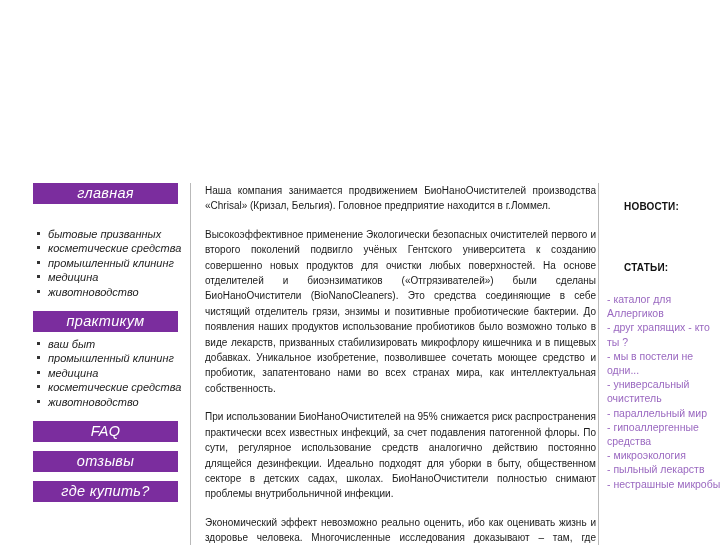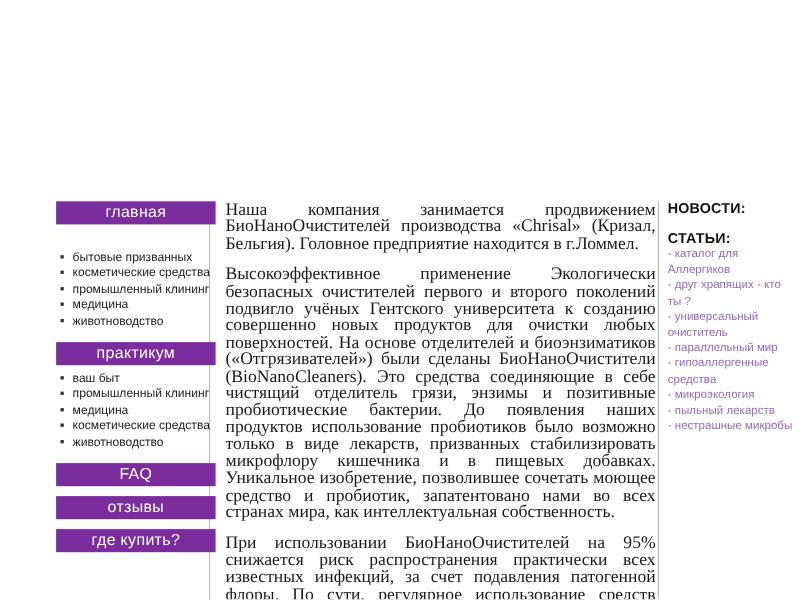--- a/index.html
+++ b/index.html
@@ -40,24 +40,25 @@
     position: absolute;
     left: 0;
     top: 183px;
     width: 727px;
     height: 362px;
   }
 
   
   #left-col {
     position: absolute;
-    left: 48px;
+    left: 30px;
     top: 0;
     width: 158px;
-    height: 362px;
+    height: 288px;
+    font-style: italic;
   }
 
   
   .vrule {
     position: absolute;
     top: 0;
     width: 1px;
     height: 362px;
     background: #b9b9b9;
   }
@@ -131,36 +132,36 @@
     left: 0;
     top: 5px;
     width: 3px;
     height: 3px;
     background: #333333;
   }
 
   
   #article p {
     margin: 0 0 13px 0;
-    font-family: Liberation Serif, serif;
-    font-size: 16px;
+    font-family: Liberation Sans, sans-serif;
+    font-size: 10px;
     line-height: 15.4px;
     color: #1a1a1a;
     text-align: justify;
     hyphens: none;
   }
   #article p:last-child { margin-bottom: 0; }
 
   
   .rc-heading {
-    font-size: 13px;
+    font-size: 10px;
     font-weight: bold;
     color: #111111;
     line-height: 14px;
-    margin: 0;
+    margin: 17px;
     letter-spacing: 0.2px;
     text-transform: uppercase;
     font-family: "Liberation Sans", sans-serif;
   }
   .rc-link {
     display: block;
     font-size: 10.5px;
     line-height: 14.2px;
     color: #9a68c0;
     text-decoration: none;
@@ -251,20 +252,21 @@
       <div class="rc-heading">НОВОСТИ:</div>
 
 
       <div class="rc-gap"></div>
 
       <div class="rc-heading">СТАТЬИ:</div>
 
       <div id="rc-articles">
         <a class="rc-link">- каталог для Аллергиков</a>
         <a class="rc-link">- друг храпящих - кто ты ?</a>
+        <a class="rc-link">- мы в постели не одни...</a>
         <a class="rc-link">- универсальный очиститель</a>
         <a class="rc-link">- параллельный мир</a>
         <a class="rc-link">- гипоаллергенные средства</a>
         <a class="rc-link">- микроэкология</a>
         <a class="rc-link">- пыльный лекарств</a>
         <a class="rc-link">- нестрашные микробы</a>
       </div>
 
     </aside>
 

